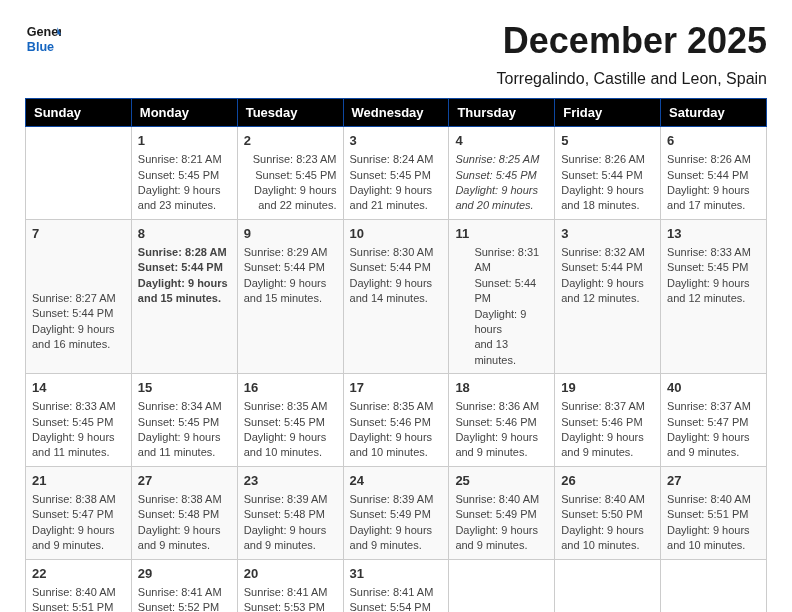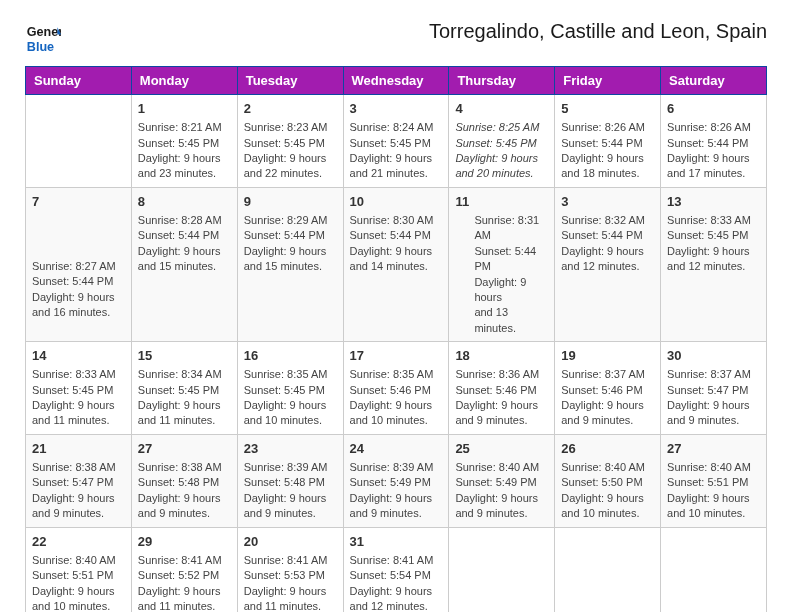--- a/index.html
+++ b/index.html
@@ -27,22 +27,23 @@
     }
     .title-section {
       text-align: right;
     }
     .month-title {
       font-size: 36px;
       font-weight: bold;
       color: #1a1a1a;
     }
     .location-title {
-      font-size: 20px;
+      font-size: 16px;
       color: #1a1a1a;
+      margin-top: 8px;
     }
     table {
       width: 100%;
       border-collapse: collapse;
       font-size: 11px;
     }
     th {
       background-color: #1565C0;
       color: #fff;
       padding: 6px 8px;
@@ -69,34 +70,35 @@
     td .day-info {
       font-size: 11px;
       color: #444;
     }
     tr:nth-child(even) td {
       background-color: #f9f9f9;
     }
     tr:nth-child(odd) td {
       background-color: #fff;
     }
-    thead tr th { background-color: #a21caf; }
+    thead tr th { background-color: #000000; }
   </style>
 </head>
 <body>
 
 <div class="header-section">
   <div class="logo">
     <svg class="logo-icon" viewBox="0 0 40 40" width="40" height="40">
       <text x="2" y="18" font-size="14" font-weight="bold" fill="#1a1a1a">General</text>
       <text x="2" y="34" font-size="14" font-weight="bold" fill="#1565C0">Blue</text>
       <polygon points="36,8 40,16 36,16" fill="#1565C0"></polygon>
     </svg>
   </div>
   <div class="title-section">
+    <div class="month-title">December 2025</div>
     <div class="location-title">Torregalindo, Castille and Leon, Spain</div>
   </div>
 </div>
 
 <table>
   <thead>
     <tr>
     <th>Sunday</th>
         <th>Monday</th>
         <th>Tuesday</th>
@@ -111,21 +113,21 @@
         <td></td>
         <td>
           <span class="day-num">1</span>
           <div class="day-info" style="white-space: pre-line;">Sunrise: 8:21 AM
 Sunset: 5:45 PM
 Daylight: 9 hours
 and 23 minutes.</div>
         </td>
         <td>
           <span class="day-num">2</span>
-          <div class="day-info" style="white-space: pre-line;">Sunrise: 8:23 AM
+          <div class="day-info" style="white-space: pre-line; text-align: right;">Sunrise: 8:23 AM
 Sunset: 5:45 PM
 Daylight: 9 hours
 and 22 minutes.</div>
         </td>
         <td>
           <span class="day-num">3</span>
           <div class="day-info" style="white-space: pre-line;">Sunrise: 8:24 AM
 Sunset: 5:45 PM
 Daylight: 9 hours
 and 21 minutes.</div>
@@ -155,21 +157,21 @@
       <tr>
         <td>
           <span class="day-num">7</span>
           <div class="day-info" style="white-space: pre-line; margin-top: 48px;">Sunrise: 8:27 AM
 Sunset: 5:44 PM
 Daylight: 9 hours
 and 16 minutes.</div>
         </td>
         <td>
           <span class="day-num">8</span>
-          <div class="day-info" style="white-space: pre-line;">Sunrise: 8:28 AM
+          <div class="day-info" style="white-space: pre-line; font-weight: bold;">Sunrise: 8:28 AM
 Sunset: 5:44 PM
 Daylight: 9 hours
 and 15 minutes.</div>
         </td>
         <td>
           <span class="day-num">9</span>
           <div class="day-info" style="white-space: pre-line;">Sunrise: 8:29 AM
 Sunset: 5:44 PM
 Daylight: 9 hours
 and 15 minutes.</div>
@@ -240,21 +242,21 @@
 and 9 minutes.</div>
         </td>
         <td>
           <span class="day-num">19</span>
           <div class="day-info" style="white-space: pre-line;">Sunrise: 8:37 AM
 Sunset: 5:46 PM
 Daylight: 9 hours
 and 9 minutes.</div>
         </td>
         <td>
-          <span class="day-num">30</span>
+          <span class="day-num">40</span>
           <div class="day-info" style="white-space: pre-line;">Sunrise: 8:37 AM
 Sunset: 5:47 PM
 Daylight: 9 hours
 and 9 minutes.</div>
         </td>
       </tr>
       <tr>
         <td>
           <span class="day-num">21</span>
           <div class="day-info" style="white-space: pre-line;">Sunrise: 8:38 AM

